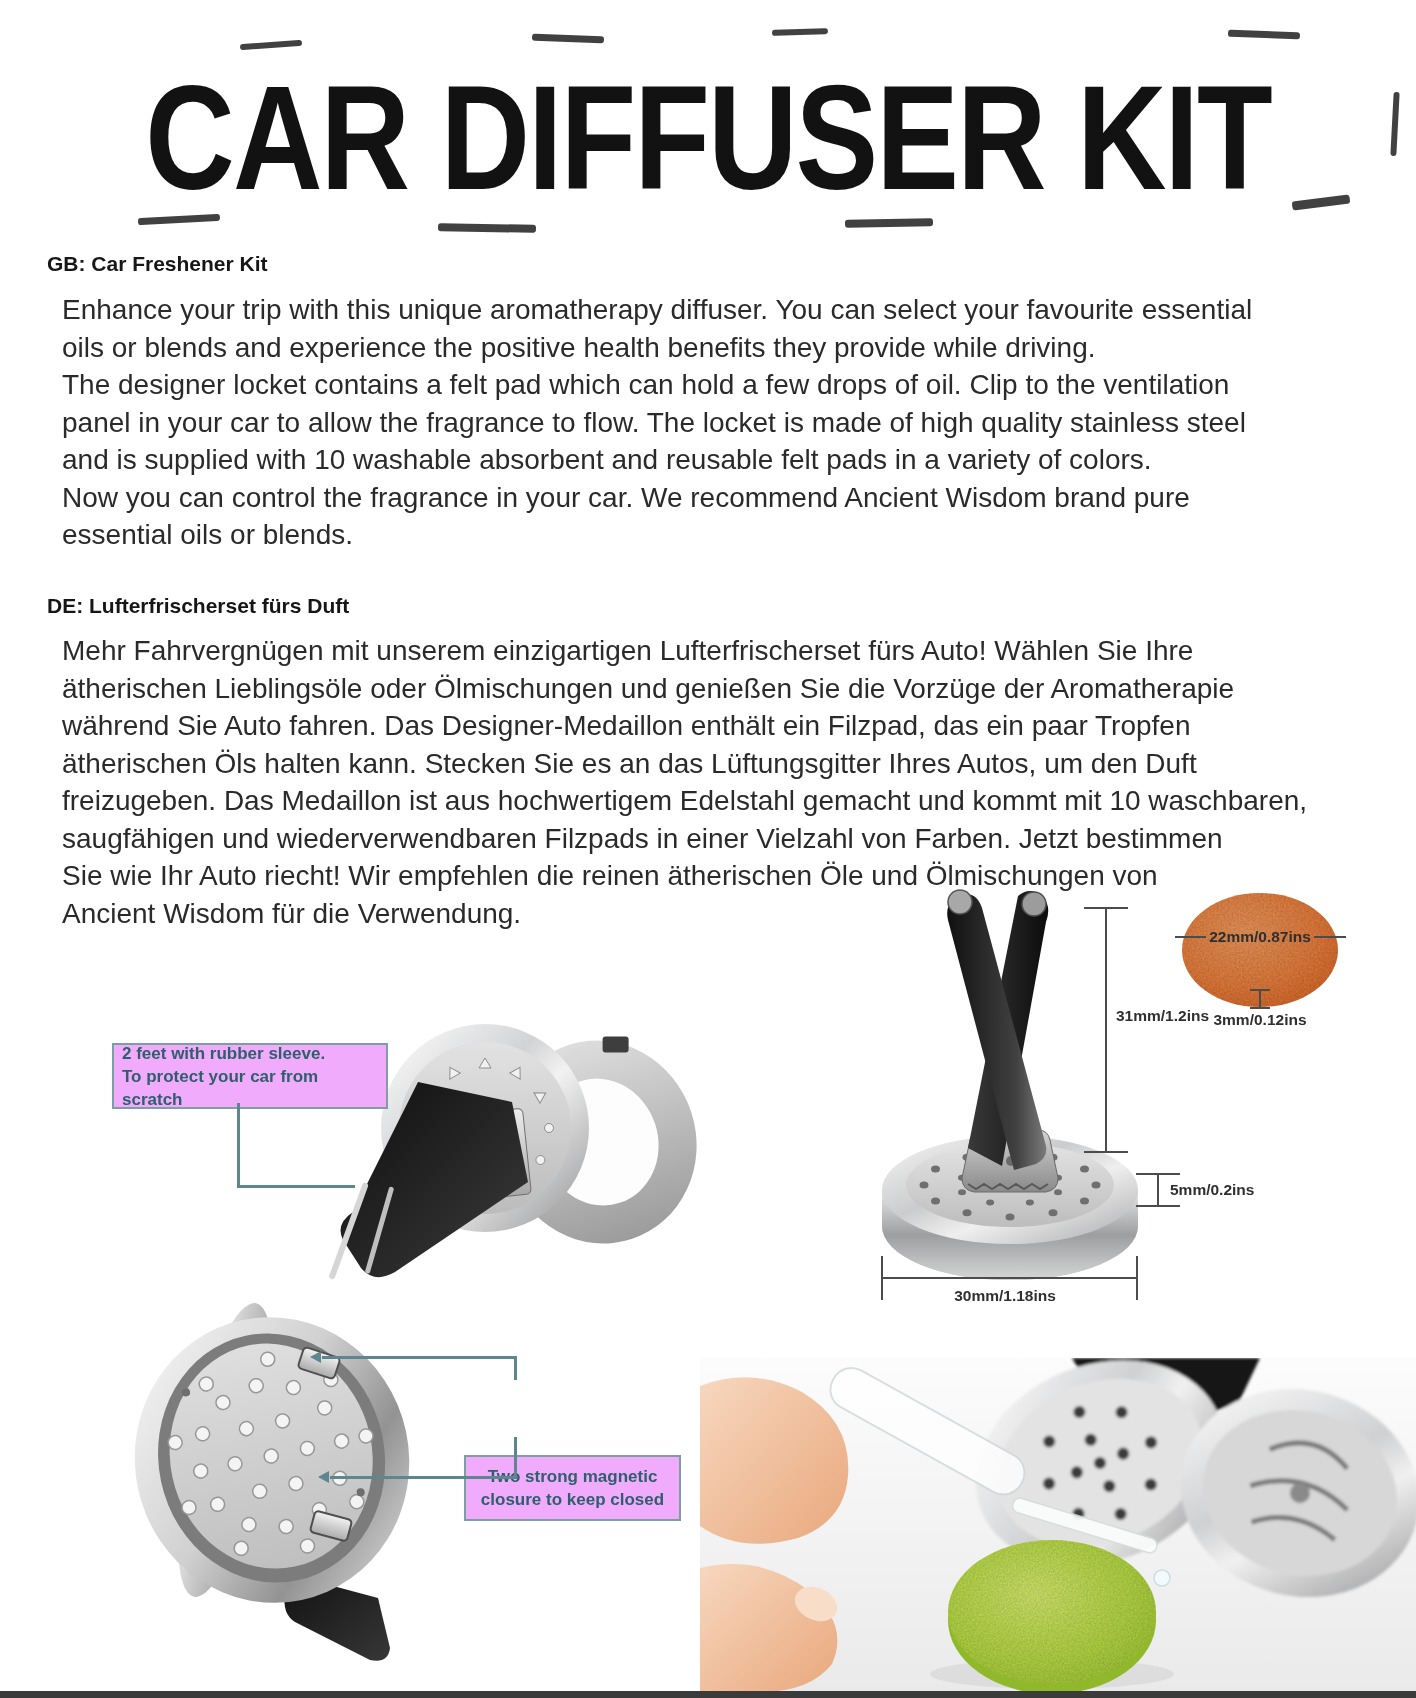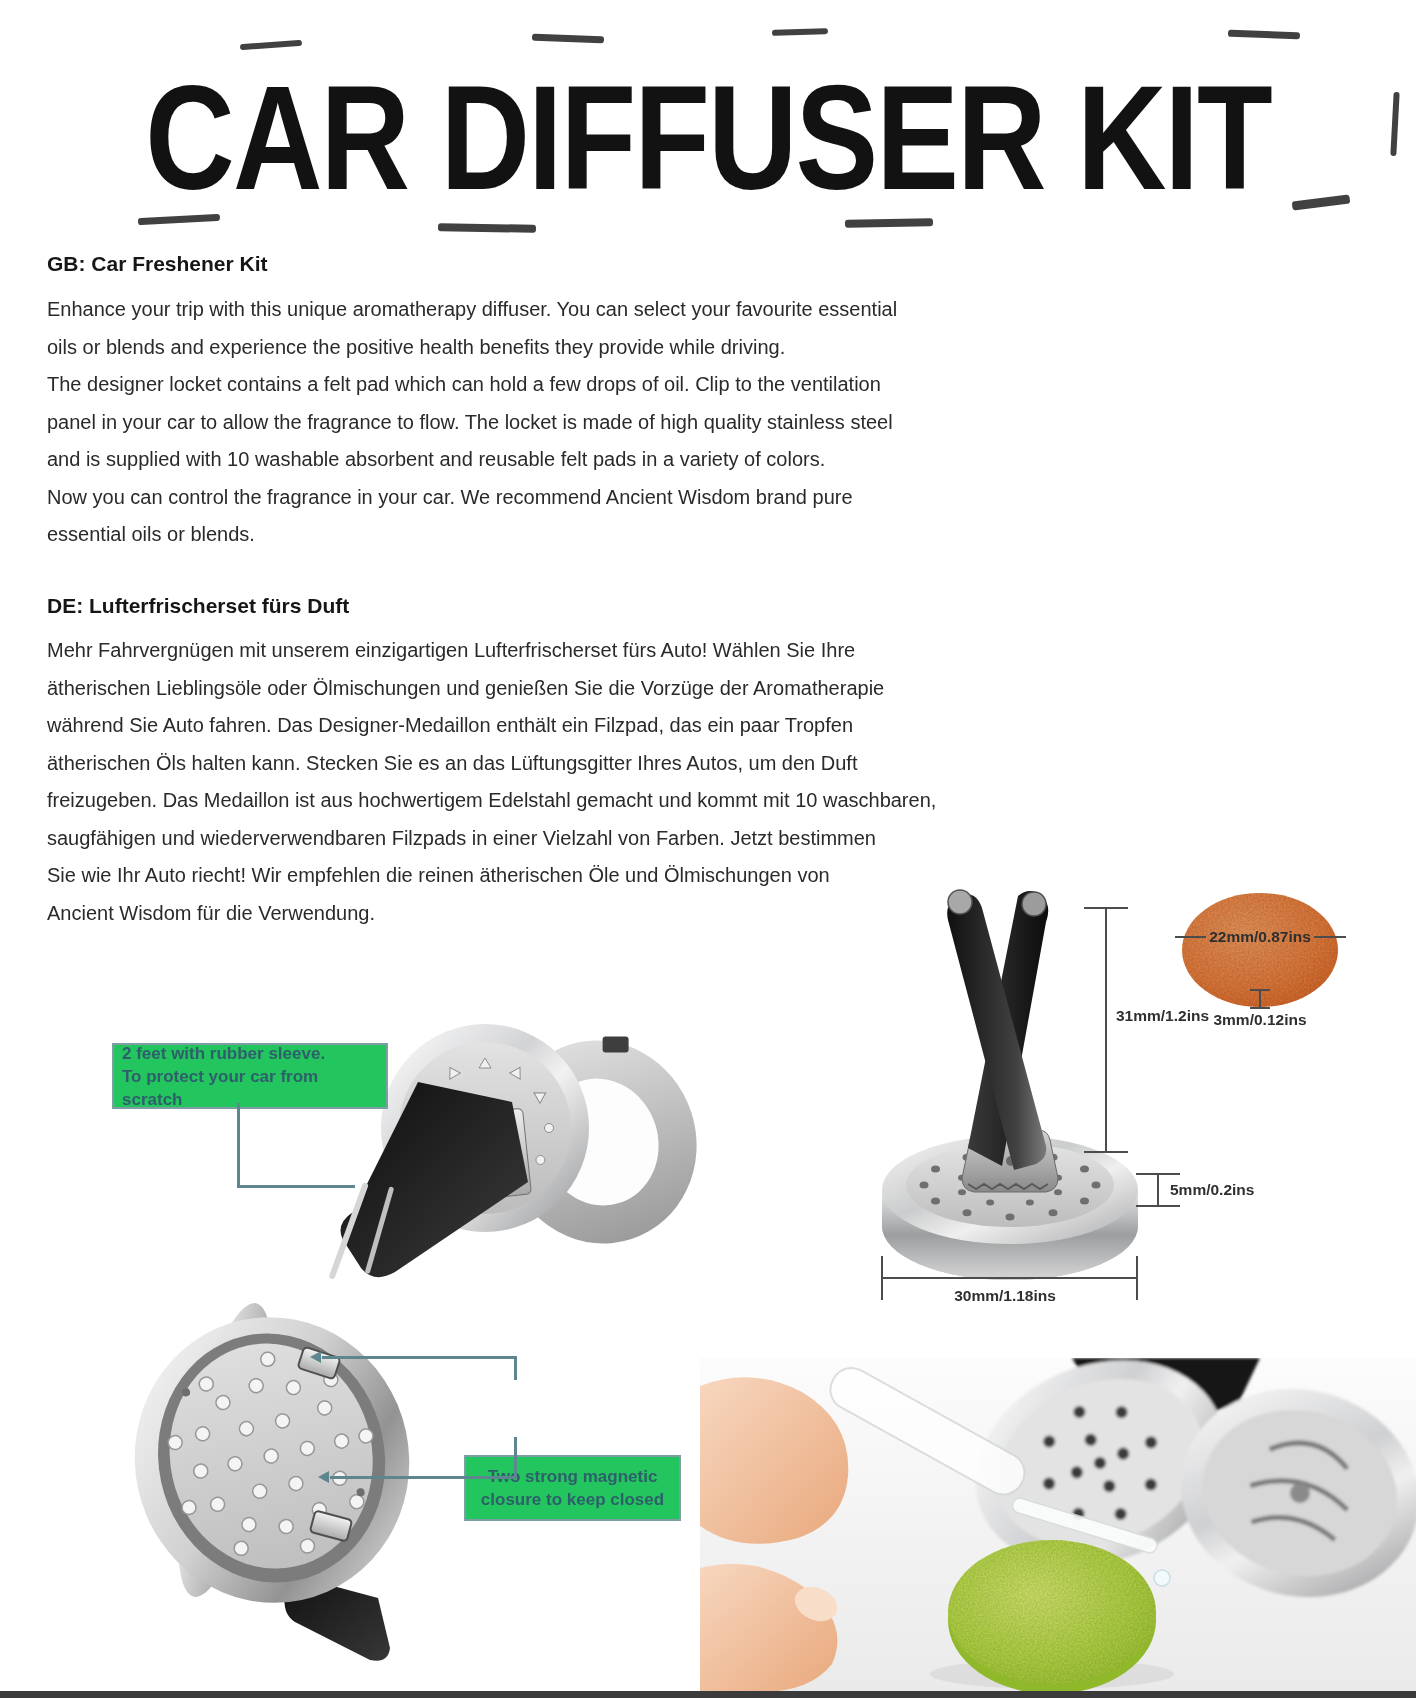--- a/index.html
+++ b/index.html
@@ -10,24 +10,24 @@
   .abs{position:absolute;}
   
   .title{
     left:0;right:0;top:52px;text-align:center;
     font-size:124px;font-weight:bold;color:#121212;letter-spacing:-2px;
     transform:scaleY(1.2);transform-origin:top center;white-space:nowrap;
   }
   .smudge{background:#171717;border-radius:3px;opacity:.82;}
   
   .sec-heading{left:47px;width:1345px;font-size:21px;font-weight:bold;color:#161616;}
-  .sec-body{left:47px;width:1350px;font-size:20px;line-height:37.5px;color:#2a2a2a;white-space:pre-line;}
+  .sec-body{left:62px;width:1350px;font-size:28px;line-height:37.5px;color:#2a2a2a;white-space:pre-line;}
   
   .callout{
-    background:#22c55e;border:2px solid #7d9fa4;color:#2f5f6b;
+    background:#f0abfc;border:2px solid #7d9fa4;color:#2f5f6b;
     font-size:17px;font-weight:bold;line-height:23px;white-space:pre-line;
     display:flex;align-items:center;justify-content:center;text-align:left;
   }
   .callout.center{text-align:center;}
   .cline{background:#5d868e;}
   .arrow-left{
     width:0;height:0;border-top:6px solid transparent;border-bottom:6px solid transparent;
     border-right:11px solid #5d868e;
   }
   .bottom-bar{left:0;top:1691px;width:1416px;height:7px;background:#3b3b3b;}

